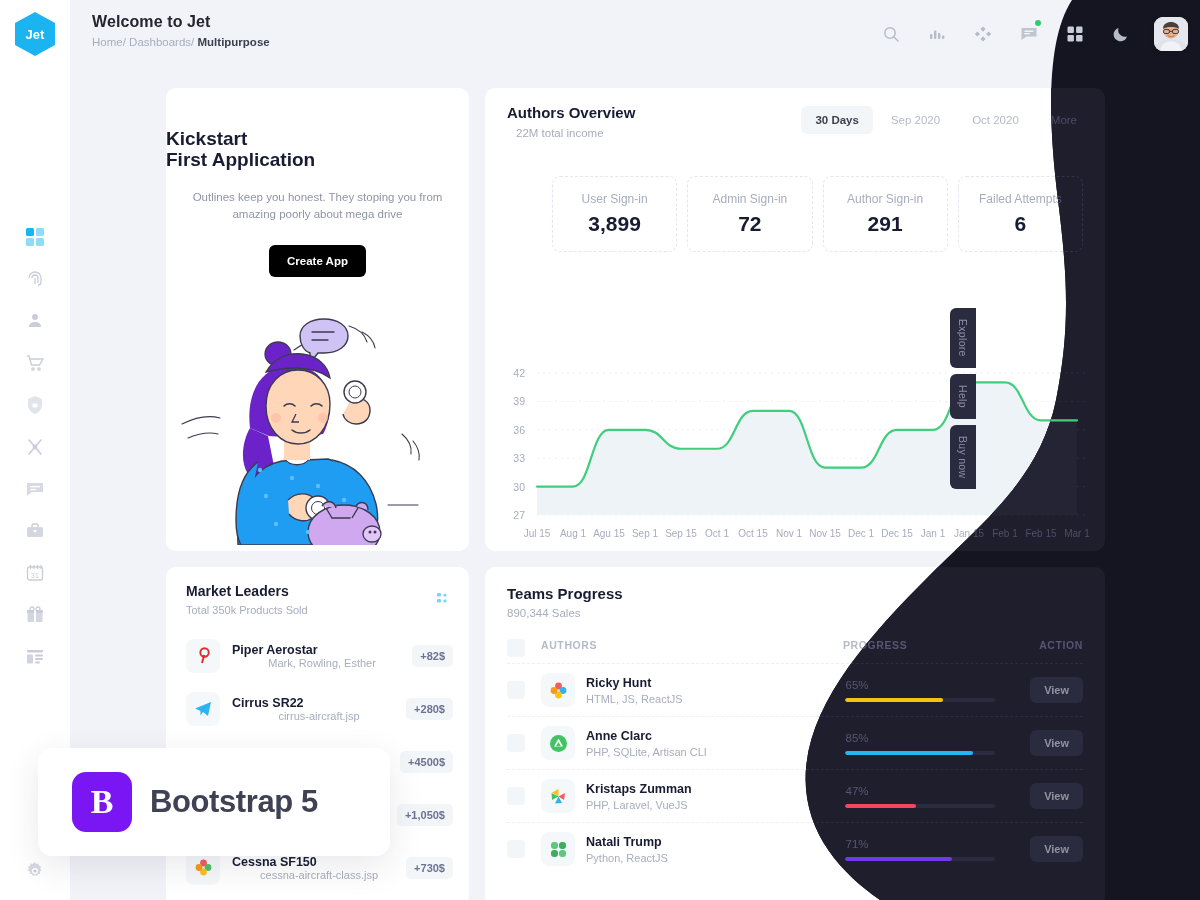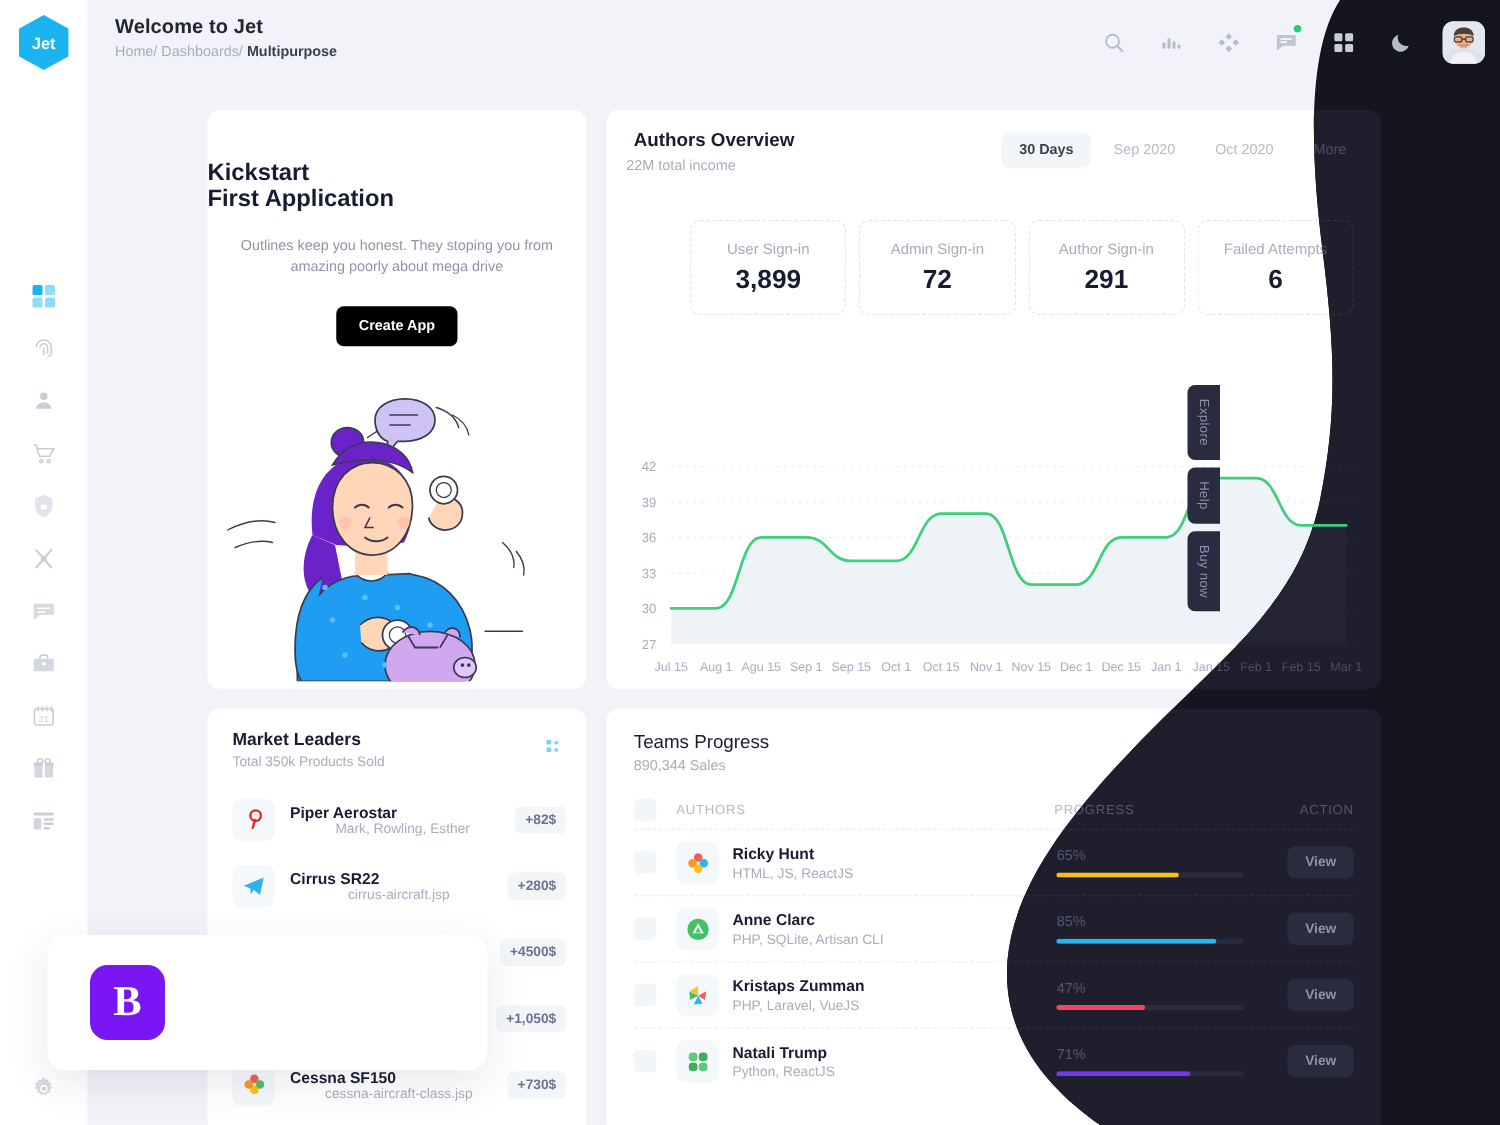--- a/index.html
+++ b/index.html
@@ -55,21 +55,21 @@
   .ks-btn {
     display:block; margin: 22px auto 0; background:#000000; color:#fff; border:none;
     font-size: 11.5px; font-weight: bold; padding: 10px 18px; border-radius: 6px;
     font-family: inherit; cursor:pointer;
   }
   .illus { position:absolute; left: 0; right: 0; bottom: 6px; height: 235px; }
 
   
   #authors { left: 485px; top: 88px; width: 620px; height: 463px; }
   .ao-title { position:absolute; left:22px; top:16px; font-size:15px; font-weight:bold; color:#181c32; }
-  .ao-sub { position:absolute; left:16px; top:39px; font-size:11.5px; color:#a6adbd; }
+  .ao-sub { position:absolute; left:31px; top:39px; font-size:11.5px; color:#a6adbd; }
   .ao-tabs { position:absolute; right: 14px; top: 18px; display:flex; align-items:center; gap: 4px; }
   .ao-tab { font-size:11.5px; color:#b5bac8; padding: 8px 14px; border-radius:6px; white-space:nowrap; }
   .ao-tab.active { background:#f3f6f9; color:#3b3f4f; font-weight: 600; }
   .stats { position:absolute; left: 22px; top: 88px; right: 22px; display:flex; gap: 10px; padding-left: 45px; }
   .stat { flex:1; border:1px dashed #e4e6ef; border-radius:8px; height: 76px; display:flex; flex-direction:column; align-items:center; justify-content:center; gap:6px;}
   .stat-lbl { font-size: 12px; color:#a6adbd; }
   .stat-val { font-size: 21px; font-weight: bold; color:#181c32; }
   .chart-wrap { position:absolute; left: 0; top: 275px; width: 620px; height: 188px; }
 
   
@@ -80,23 +80,23 @@
   .ml-list { position:absolute; left: 20px; right: 16px; top: 62px; }
   .ml-row { display:flex; align-items:center; height: 53px; }
   .ml-ico { width: 34px; height: 34px; border-radius: 8px; background:#f5f8fa; display:flex; align-items:center; justify-content:center; flex:none;}
   .ml-txt { margin-left: 12px; flex: 1; min-width: 0;}
   .ml-name { font-size: 12.5px; font-weight: bold; color:#181c32; }
   .ml-meta { font-size: 11px; color:#a6adbd; margin-top: 0; text-align: center; }
   .ml-badge { font-size: 11px; font-weight: 600; color:#6c7293; background:#f3f6f9; border-radius:5px; padding: 5px 8px; }
 
   
   #teams { left: 485px; top: 567px; width: 620px; height: 340px; }
-  .tp-title { position:absolute; left:22px; top:18px; font-size:15px; font-weight:normal; color:#181c32; }
+  .tp-title { position:absolute; left:22px; top:18px; font-size:15px; font-weight:bold; color:#181c32; }
   .tp-sub { position:absolute; left:22px; top:40px; font-size:11.5px; color:#a6adbd; }
-  .tp-head { position:absolute; left:22px; right:22px; top: 72px; display:flex; align-items:center; font-size: 10.5px; font-weight:normal; letter-spacing:.6px; color:#b5bac8; }
+  .tp-head { position:absolute; left:22px; right:22px; top: 72px; display:flex; font-size: 10.5px; font-weight:bold; letter-spacing:.6px; color:#b5bac8; }
   .chk { width:18px; height:18px; border-radius:4px; background:#f3f6f9; flex:none; }
   .col-auth { margin-left: 16px; width: 310px; }
   .col-prog { width: 185px; }
   .col-act { flex:1; text-align:right;margin-left:16px; }
   .tp-rows { position:absolute; left:22px; right:22px; top: 96px; }
   .tp-row { display:flex; align-items:center; height: 53px; border-top: 1px dashed #edeff4; }
   .tp-avatar { width: 34px; height: 34px; border-radius:8px; background:#f5f8fa; display:flex; align-items:center; justify-content:center; flex:none; margin-left: 16px;}
   .tp-info { margin-left: 11px; width: 260px; }
   .tp-name { font-size: 12.5px; font-weight:bold; color:#181c32; }
   .tp-stack { font-size: 11px; color:#a6adbd; margin-top: 3px; }
@@ -1141,15 +1141,16 @@
   <div class="side-tabs">
     <div class="side-tab">Explore</div>
     <div class="side-tab">Help</div>
     <div class="side-tab">Buy now</div>
   </div>
 
   <div class="bs-badge">
     <div class="bs-logo">
       <span class="bs-b">B</span>
     </div>
+    <div class="bs-text">Bootstrap 5</div>
   </div>
 
 </div>
 
 </body></html>

